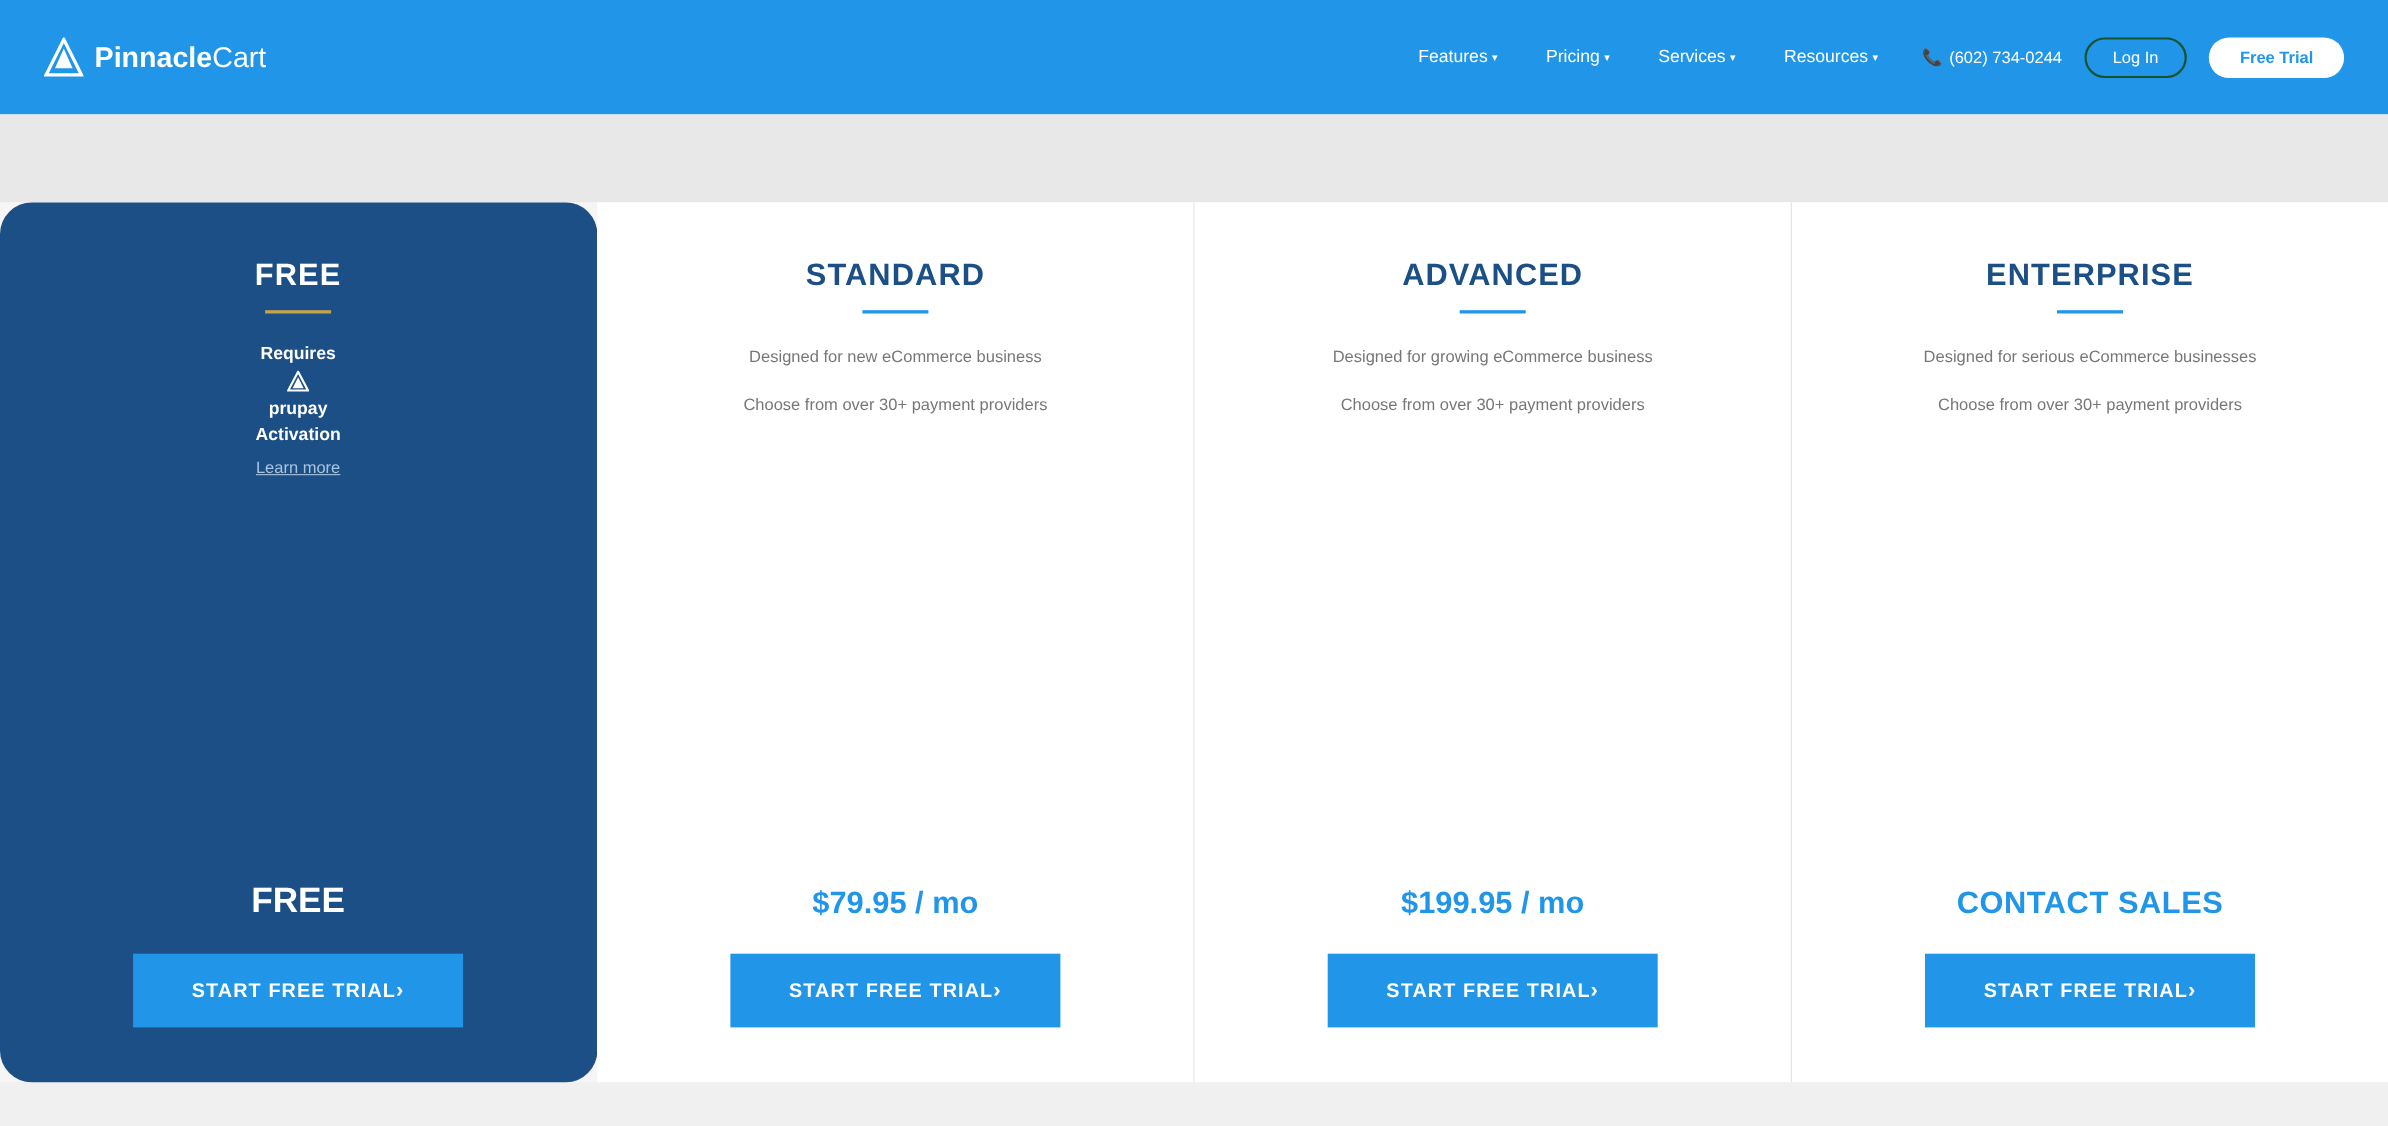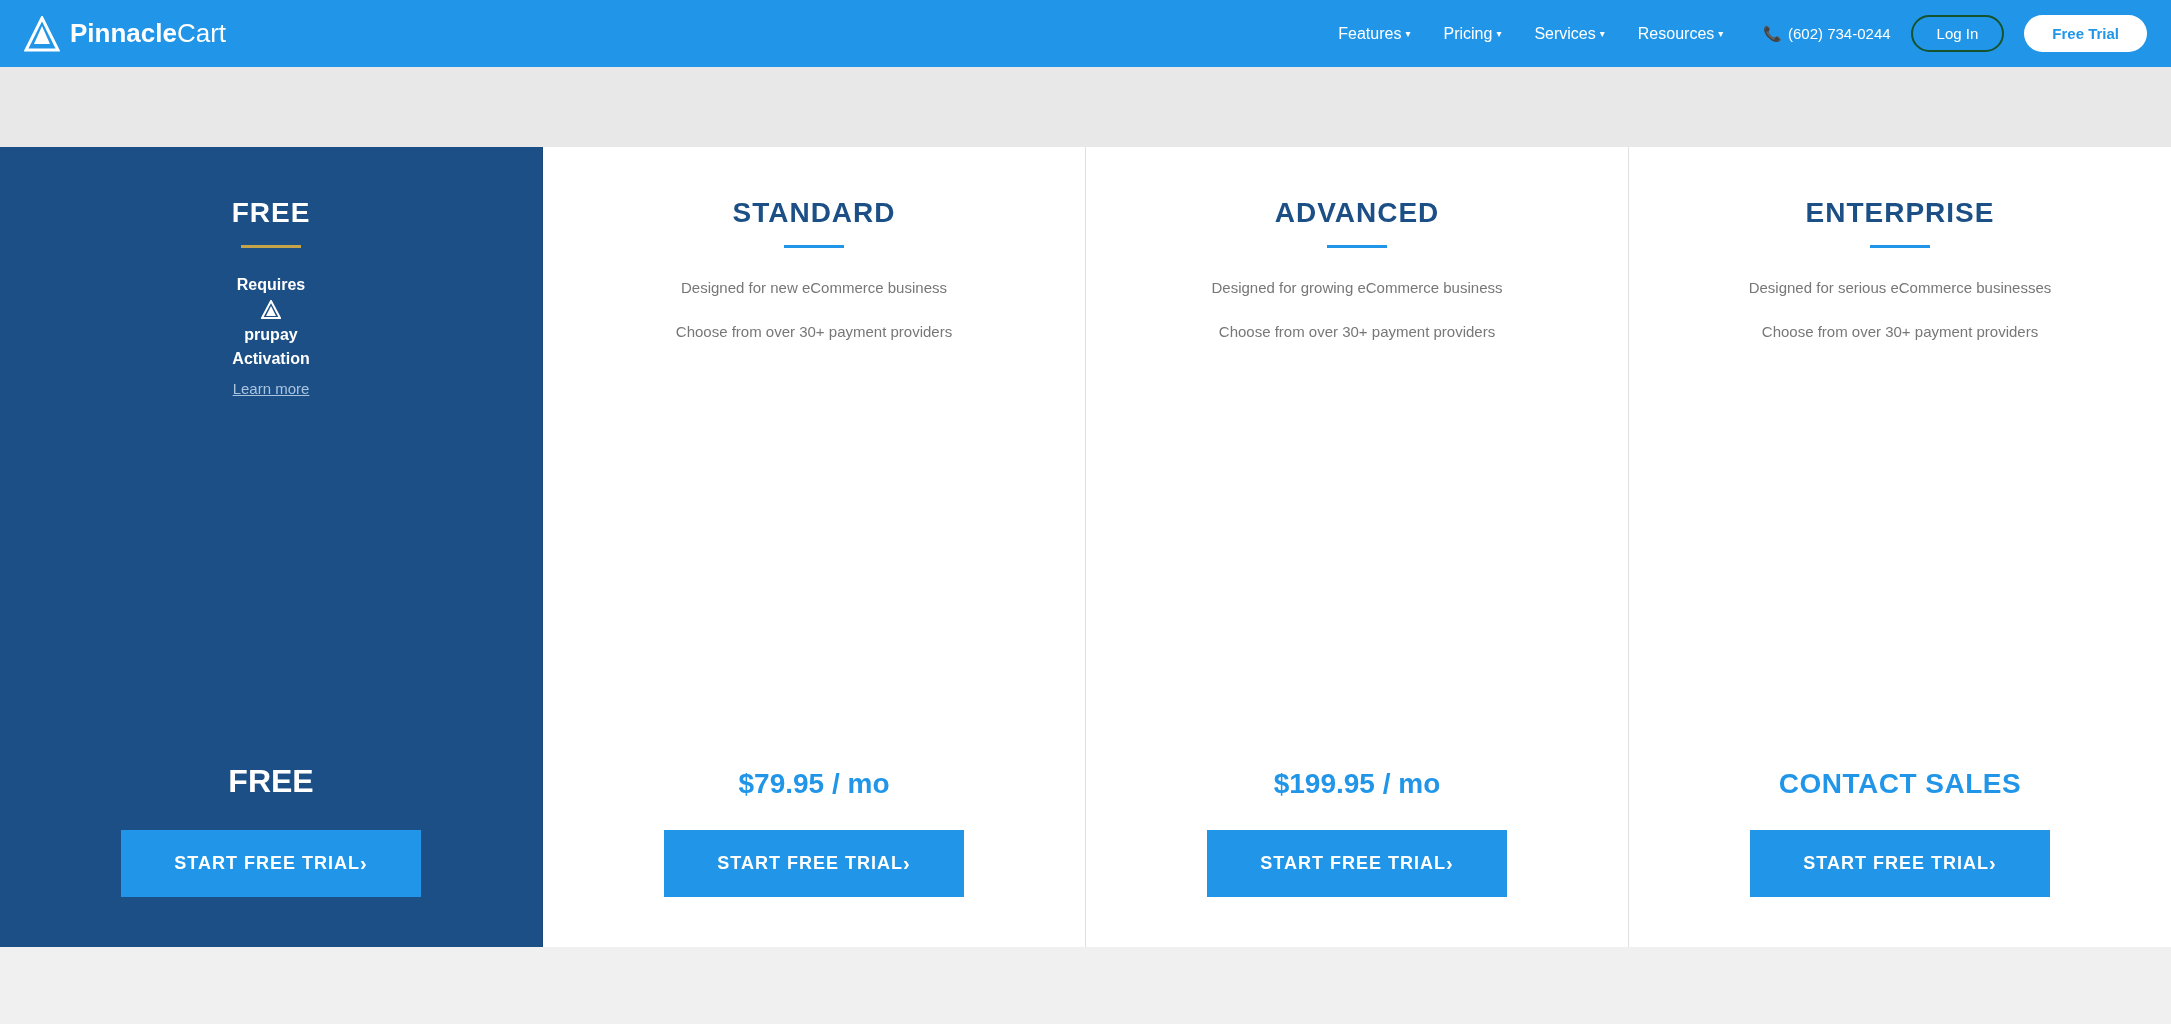--- a/index.html
+++ b/index.html
@@ -3,22 +3,22 @@
   <meta charset="utf-8">
   <style>
     * { margin: 0; padding: 0; box-sizing: border-box; }
     body { font-family: 'Helvetica Neue', Arial, sans-serif; background: #f0f0f0; min-width: 1000px; }
 
     
     .header {
       background: #2196e8;
       display: flex;
       align-items: center;
-      padding: 0 24px;
-      height: 67px;
+      padding: 0 40px;
+      height: 104px;
     }
     .logo-area {
       display: flex;
       align-items: center;
       gap: 10px;
       margin-right: auto;
     }
     .logo-icon {
       width: 36px;
       height: 36px;
@@ -27,21 +27,21 @@
       color: white;
       font-size: 26px;
       font-weight: 400;
     }
     .logo-text strong {
       font-weight: 700;
     }
     .nav-links {
       display: flex;
       align-items: center;
-      gap: 33px;
+      gap: 44px;
       margin-right: 40px;
     }
     .nav-link {
       color: white;
       font-size: 16px;
       text-decoration: none;
       display: flex;
       align-items: center;
       gap: 4px;
       cursor: pointer;
@@ -110,20 +110,21 @@
       padding: 50px 30px 50px 30px;
       background: white;
       border-right: 1px solid #e0e0e0;
     }
     .plan-card:last-child {
       border-right: none;
     }
     .plan-card.free-card {
       background: #1b4f85;
       border-right: 1px solid #1a4778;
+      border-radius: 29px;
     }
 
     .plan-name {
       font-size: 28px;
       font-weight: 800;
       letter-spacing: 1px;
       text-align: center;
       margin-bottom: 16px;
     }
     .plan-card.free-card .plan-name {

